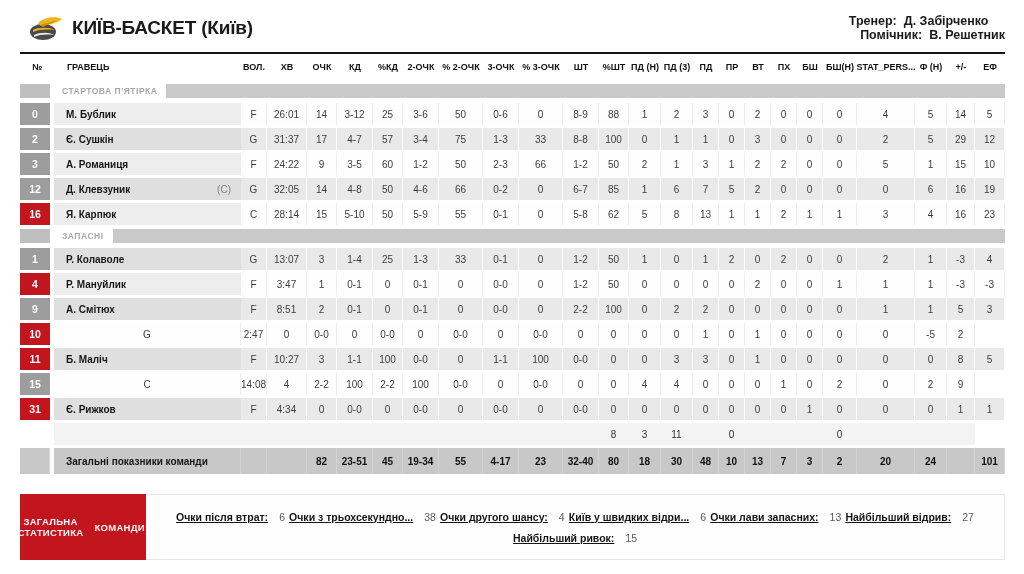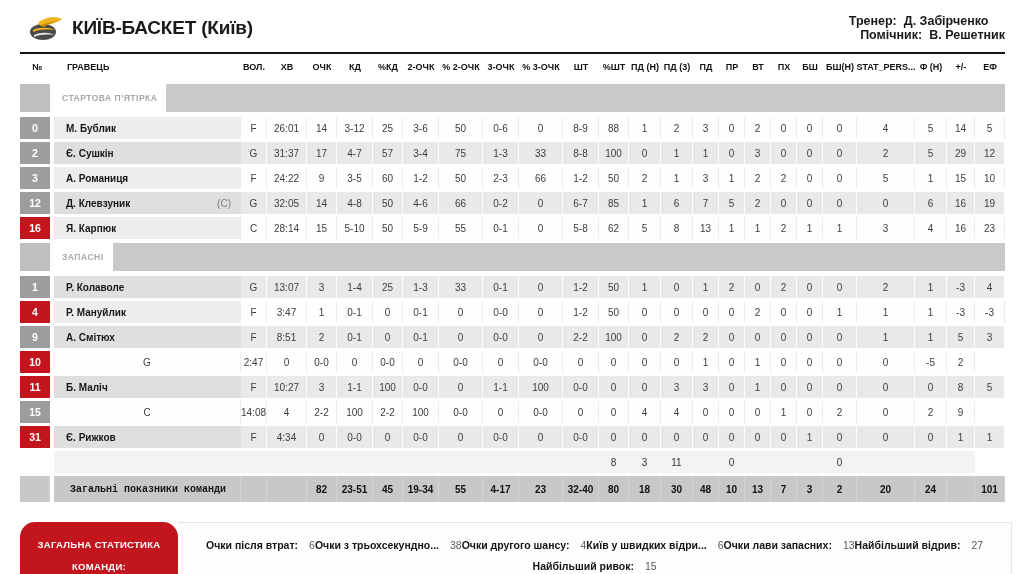--- a/index.html
+++ b/index.html
@@ -26,21 +26,21 @@
     grid-template-columns:34px 1fr 26px 40px 30px 36px 30px 36px 44px 36px 44px 36px 30px 32px 32px 26px 26px 26px 26px 26px 34px 58px 32px 28px 30px;
     height:22px;margin-bottom:3px;font-size:10px;align-items:stretch;
   }
   .thead{
     border-top:2px solid #141414;height:26px;margin-bottom:1px;
     font-size:9px;font-weight:bold;color:#111;
   }
   .hcell{display:flex;align-items:center;justify-content:center;white-space:nowrap;overflow:hidden;}
   .hcell.left{justify-content:flex-start;padding-left:13px;}
 
-  .section-bar{display:flex;height:28px;margin:4px 0 5px 0;align-items:stretch;}
+  .section-bar{display:flex;height:14px;margin:4px 0 5px 0;align-items:stretch;}
   .sb-block{width:30px;background:#bfbfbf;margin-right:3px;}
   .sb-label{display:flex;align-items:center;padding:0 9px;font-size:8.5px;font-weight:bold;color:#a8a8a8;letter-spacing:0.5px;white-space:nowrap;}
   .sb-fill{flex:1;background:#c9c9c9;}
 
   .cell{display:flex;align-items:center;justify-content:center;overflow:hidden;white-space:nowrap;}
   .badge-cell{margin-right:4px;color:#fff;font-weight:bold;font-size:10.5px;}
   .badge-empty{margin-right:4px;background:transparent;}
   .name-cell{justify-content:space-between;padding:0 10px 0 12px;}
   .pname{font-weight:bold;font-size:10px;color:#161616;overflow:hidden;white-space:nowrap;}
   .captain{color:#7d7d7d;font-size:10px;}
@@ -49,37 +49,37 @@
   .light .pos-cell,.light .stat-cell{background:#fefefe;border-right:1px solid #ececec;}
   .light .name-cell{background:#ededed;}
   .shade .pos-cell,.shade .stat-cell{background:#e9e9e9;border-right:1px solid #fff;}
   .shade .name-cell{background:#dfdfdf;}
 
   .team-row .pos-cell,.team-row .stat-cell{background:#f3f3f3;border-right:1px solid #f3f3f3;color:#333;}
   .team-row .name-cell{background:#ededed;}
 
   .totals-row{height:26px;}
   .totals-row .cell{background:#c8c8c8;border-right:1px solid #d4d4d4;font-weight:bold;color:#101010;}
-  .totals-row .name-cell{justify-content:center;font-family:Liberation Mono, monospace;}
+  .totals-row .name-cell{justify-content:flex-start;}
 
   
   .footer{display:flex;margin:20px 19px 0 20px;height:66px;}
   .redbox{
-    width:158px;flex:0 0 auto;color:#fff;font-weight:bold;font-size:9.5px;
-    display:flex;flex-direction:column;align-items:center;justify-content:center;
-    gap:11px;text-align:center;letter-spacing:0.3px;border-radius:15px;
+    width:126px;flex:0 0 auto;color:#fff;font-weight:bold;font-size:9.5px;
+    display:flex;align-items:center;justify-content:center;
+    gap:11px;text-align:center;letter-spacing:0.3px;
   }
   .fstats{
     flex:1;border:1px solid #e7e7e7;border-left:none;background:#fefefe;
     display:flex;flex-direction:column;justify-content:center;gap:9px;padding:0 28px;
   }
   .frow{display:flex;justify-content:space-around;align-items:center;}
   .frow.center{justify-content:center;}
   .fitem{display:flex;align-items:center;}
-  .flabel{font-weight:bold;font-size:10.5px;color:#141414;white-space:nowrap;}
+  .flabel{font-weight:bold;font-size:10.5px;color:#141414;white-space:nowrap;text-decoration:underline;}
   .fvalue{font-size:10.5px;color:#5a5a5a;margin-left:11px;}
 </style>
 </head>
 <body>
 
 <div class="page">
 
   <header class="topbar">
     <span class="logo">
       <svg width="36" height="28" viewBox="0 0 36 28" aria-hidden="true">

